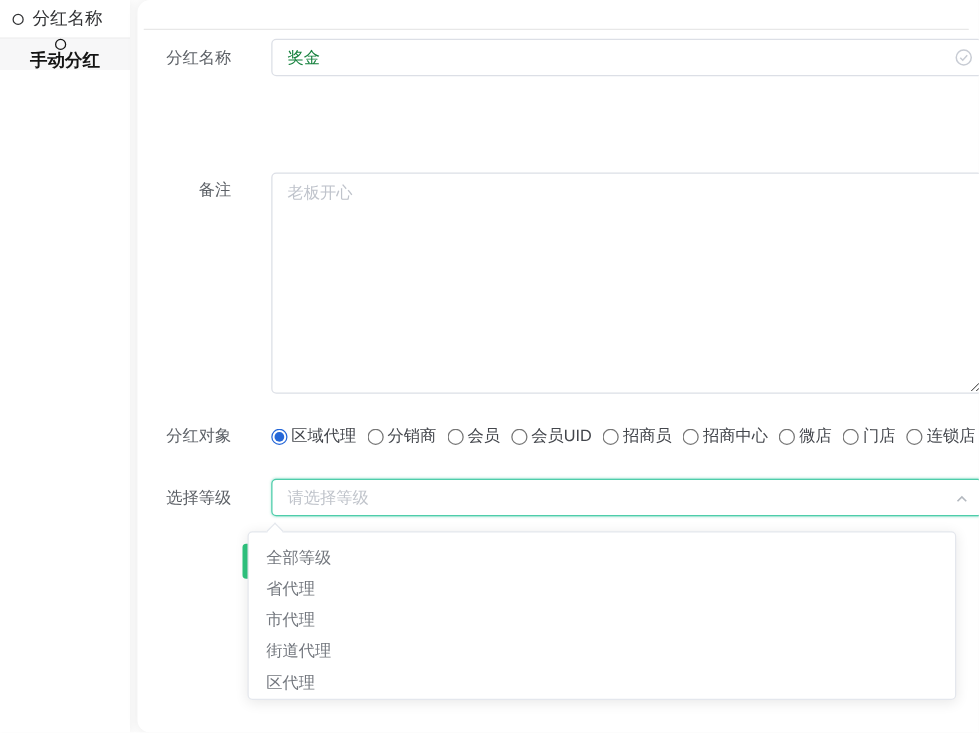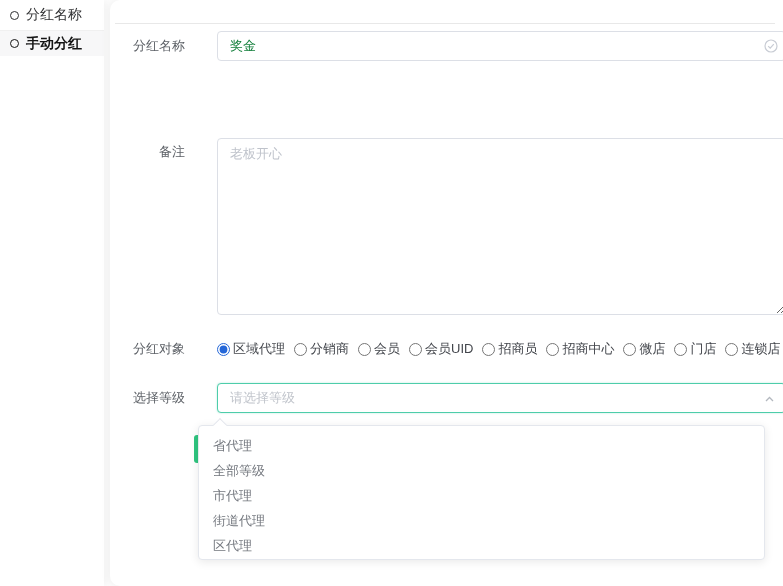--- a/index.html
+++ b/index.html
@@ -29,20 +29,21 @@
     margin-bottom:2px;
   }
   .side-item .ring {
     width:9px; height:9px; border:1.6px solid #303133; border-radius:50%;
     margin-right:7px; flex:none;
   }
   .side-item.active {
     font-weight:700; color:#141414;
     background:#f7f7f8;
     border-top:1px solid #f0f0f0;
+    flex-direction:column;
   }
   .side-item.active .ring { border-color:#141414; border-width:1.8px; }
 
   
   .main-card {
     position:absolute; left:110px; top:0; width:673px; height:586px;
     background:#fff;
     border-radius:10px 0 0 10px;
     box-shadow:-2px 0 8px rgba(0,0,0,0.05);
     z-index:2;
@@ -234,19 +235,19 @@
       <svg class="chevron-icon" viewBox="0 0 13 13">
         <path d="M3 8 L6.5 4.5 L10 8" fill="none" stroke="#b3b8bf" stroke-width="1.3"></path>
       </svg>
     </div>
   </div>
 
   <button class="submit-btn">提交</button>
 
   <div class="dropdown-panel">
     <div class="dropdown-arrow"></div>
+    <div class="dropdown-option">全部等级</div>
     <div class="dropdown-option">省代理</div>
-    <div class="dropdown-option">全部等级</div>
     <div class="dropdown-option">市代理</div>
     <div class="dropdown-option">街道代理</div>
     <div class="dropdown-option">区代理</div>
   </div>
 </main>
 
 </body></html>

